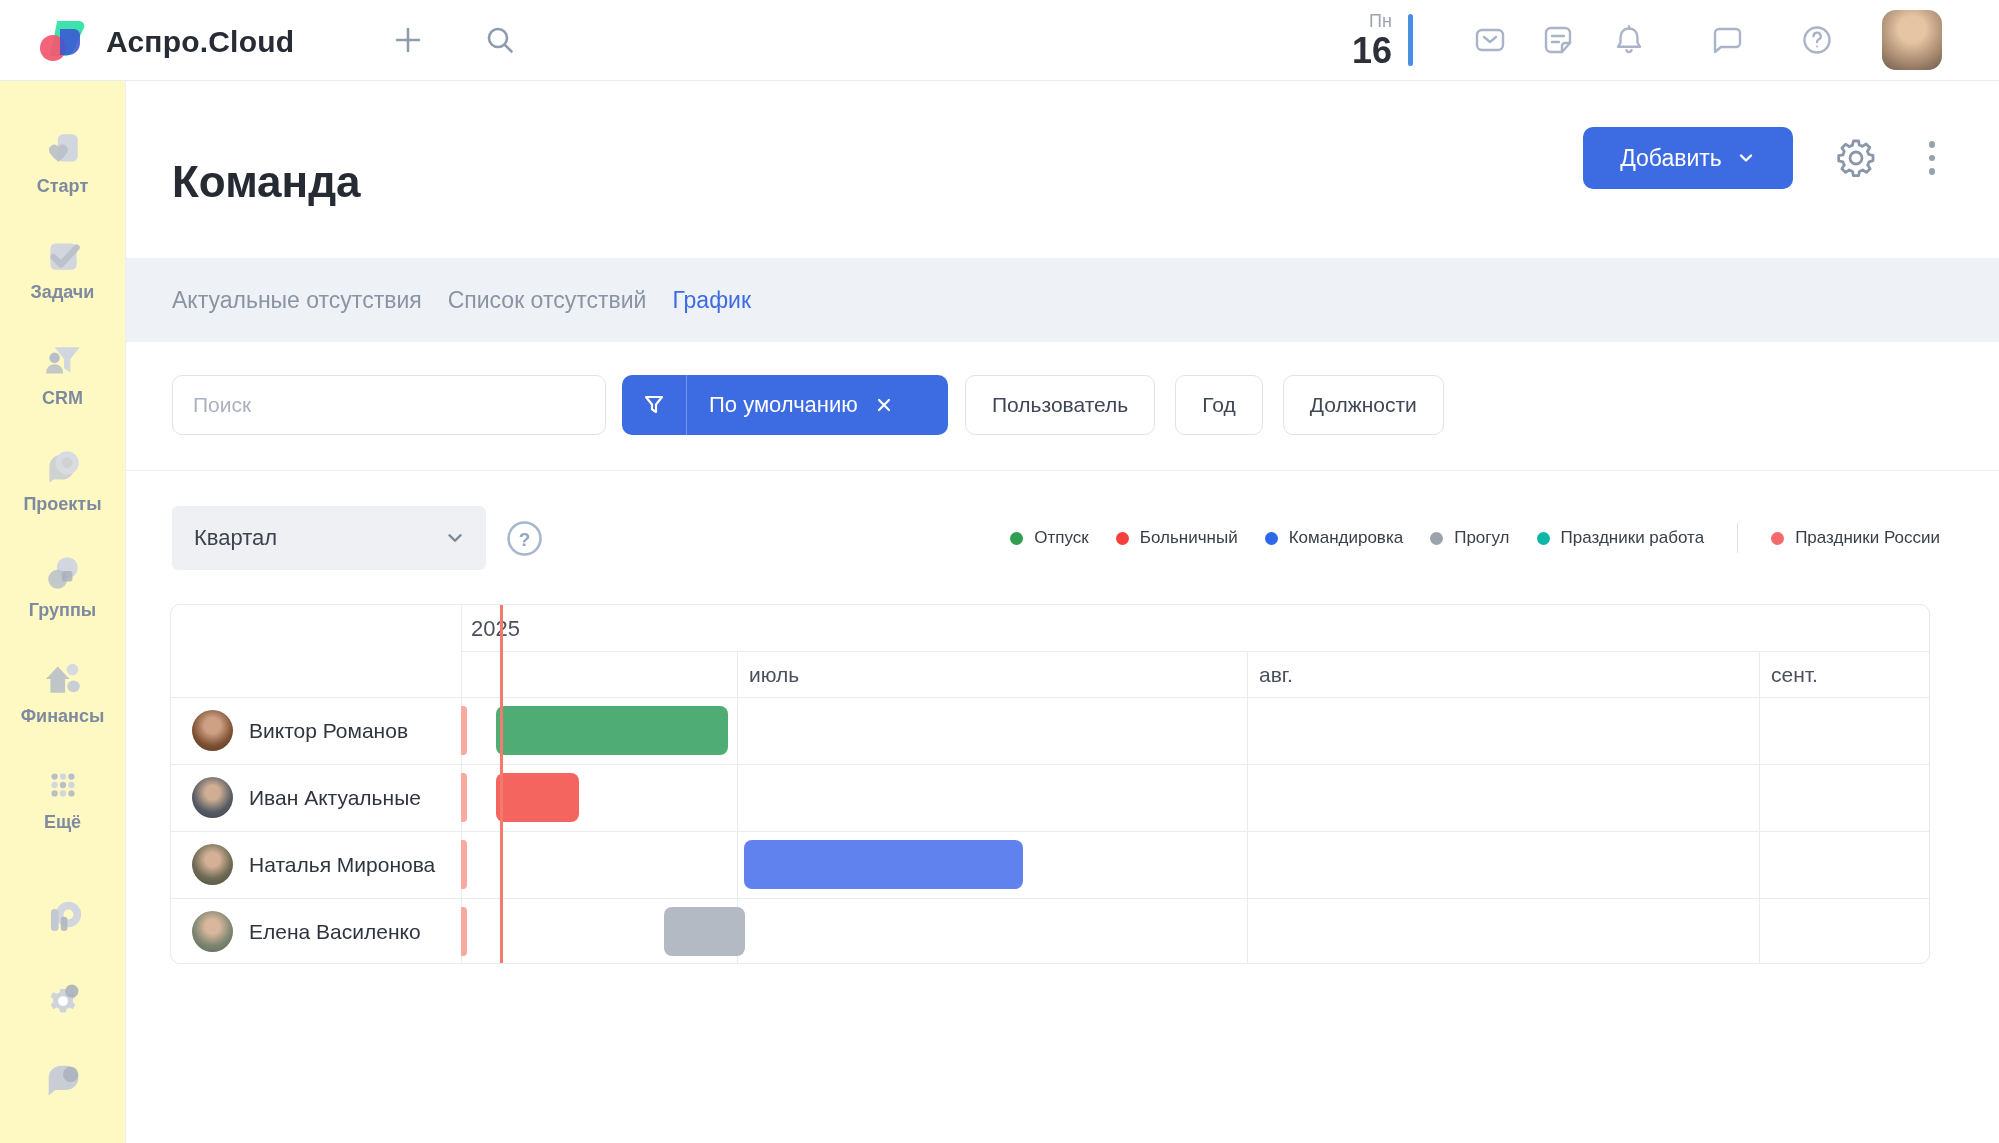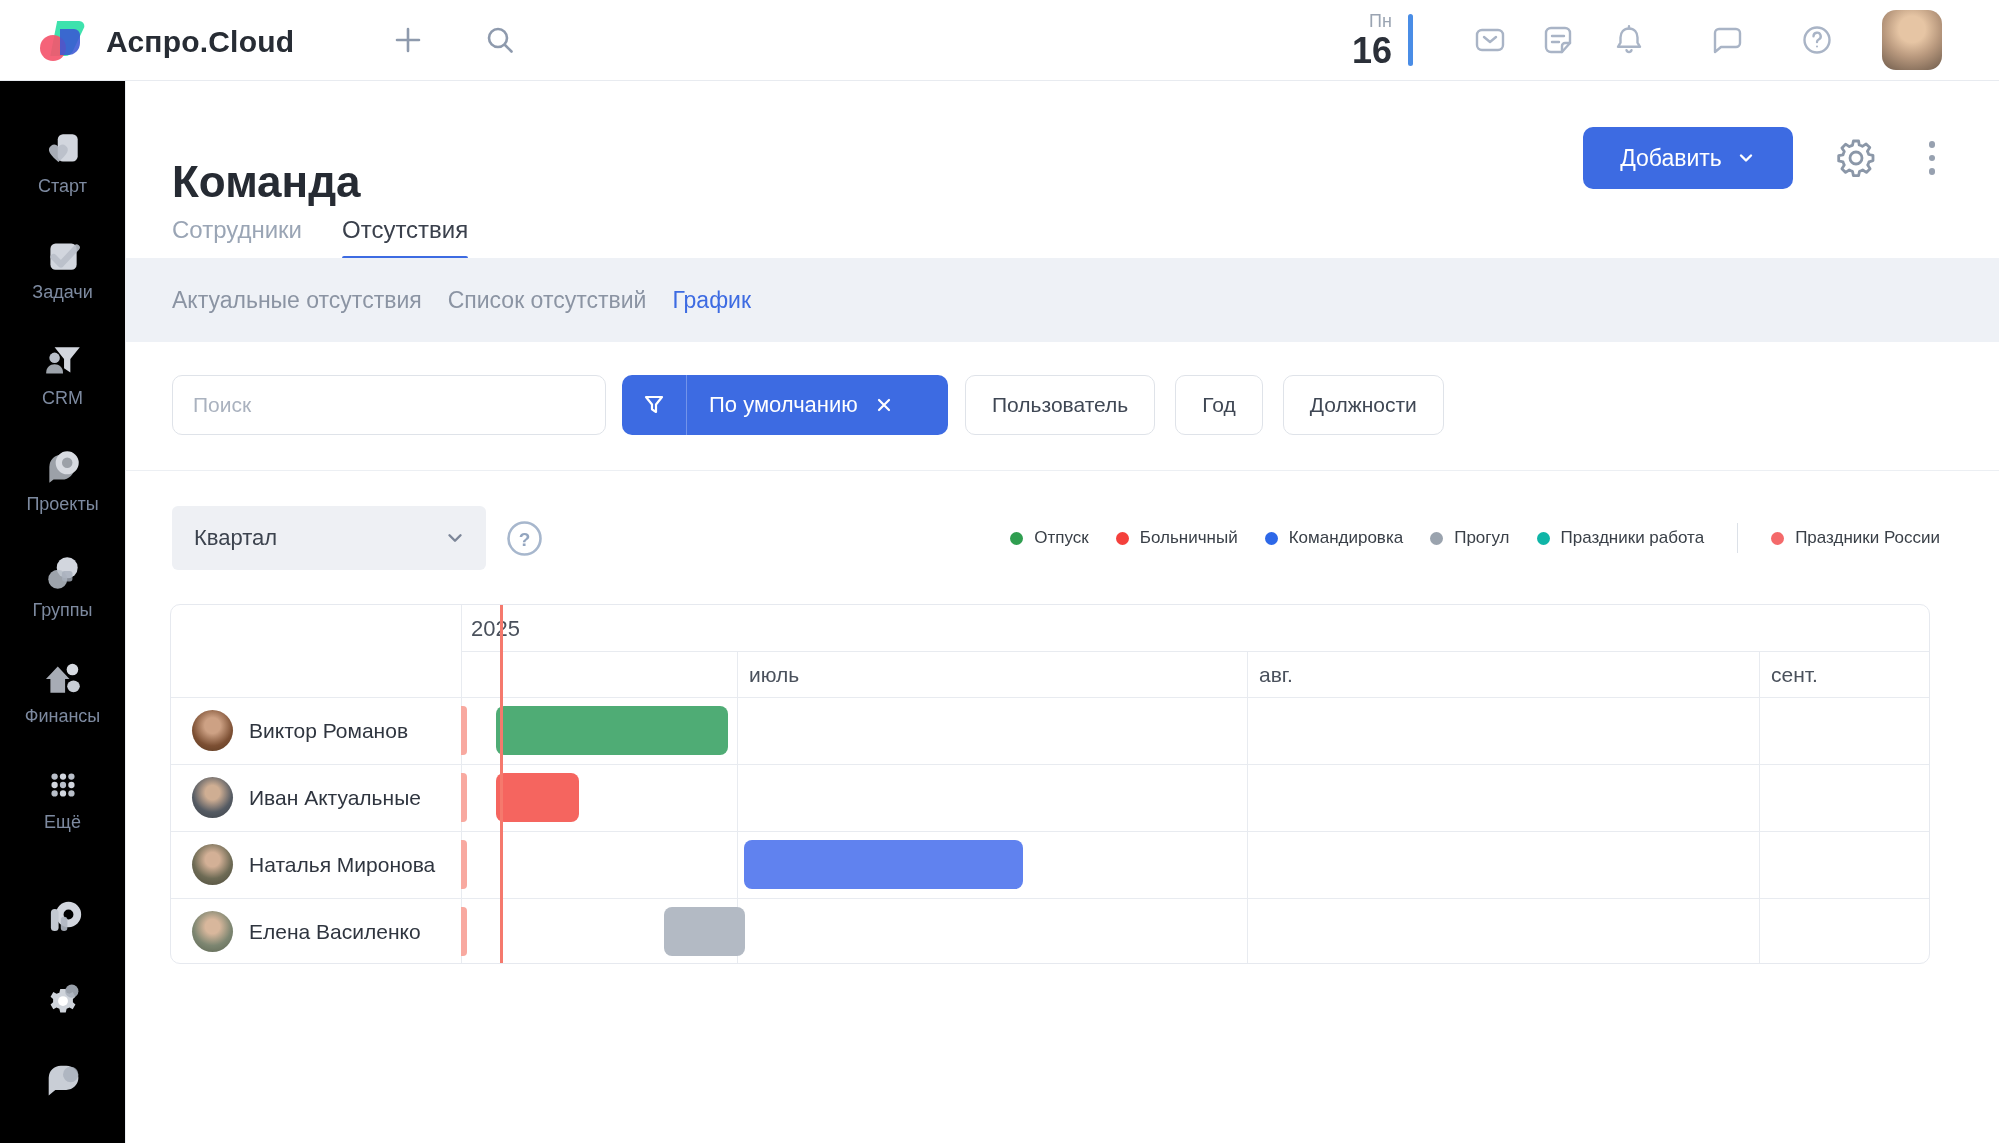--- a/index.html
+++ b/index.html
@@ -11,21 +11,21 @@
   .logo-text{font-size:30px;font-weight:700;color:#272c34;letter-spacing:.2px;}
   .tb-icon{position:absolute;top:22px;width:36px;height:36px;cursor:pointer;}
   .tb-icon svg{width:36px;height:36px;display:block;}
   .date-block{position:absolute;left:1330px;top:12px;width:62px;text-align:right;line-height:1;}
   .date-dow{font-size:18px;color:#9aa4b2;margin-bottom:3px;}
   .date-num{font-size:36px;font-weight:600;color:#2b3039;}
   .date-bar{position:absolute;left:1408px;top:14px;width:5px;height:52px;border-radius:3px;background:#4a8de6;}
   .tb-avatar{position:absolute;left:1882px;top:10px;width:60px;height:60px;border-radius:14px;cursor:pointer;
     background:radial-gradient(circle at 50% 32%,#e6c5a4 0 26%,#b9997e 55%,#6e5b4b 100%);}
   
-  #sidebar{position:absolute;left:0;top:80px;width:125px;height:1063px;background:#000000;border-right:1px solid #ebeef2;z-index:10;}
+  #sidebar{position:absolute;left:0;top:80px;width:125px;height:1063px;background:#fef9c3;border-right:1px solid #ebeef2;z-index:10;font-weight:bold;}
   .side-item{height:106px;display:flex;flex-direction:column;align-items:center;justify-content:flex-start;padding-top:12px;box-sizing:border-box;cursor:pointer;}
   #sidebar-items{padding-top:36px;}
   .side-item svg{width:42px;height:42px;display:block;}
   .side-label{margin-top:6px;font-size:18px;color:#7d8aa0;}
   #sidebar-footer{position:absolute;left:0;top:818px;width:125px;display:flex;flex-direction:column;align-items:center;}
   .side-foot{width:44px;height:44px;margin-bottom:36px;cursor:pointer;}
   .side-foot svg{width:44px;height:44px;display:block;}
   
   #page-title{position:absolute;left:172px;top:128px;font-size:44px;font-weight:600;color:#262b33;}
   #tabs{position:absolute;left:172px;top:216px;height:44px;display:flex;gap:40px;}
@@ -236,24 +236,20 @@
               <circle cx="28" cy="12" r="6" fill="#aab1bd" opacity=".9"></circle>
             </svg></span></div>
         <div class="side-foot"><span><svg viewBox="0 0 40 40">
               <path d="M7 18a11 11 0 0 1 11-11h5a11 11 0 1 1 0 22h-10l-6 5z" fill="#c9ced6"></path>
               <circle cx="27" cy="15" r="7" fill="#aab1bd" opacity=".85"></circle>
             </svg></span></div>
       </div>
   </aside>
 
   <h1 id="page-title">Команда</h1>
-  <nav id="tabs">
-      <div class="tab">Сотрудники</div>
-      <div class="tab active">Отсутствия</div>
-    </nav>
 
   <button id="add-btn">
     <span>Добавить</span>
     <svg width="20" height="20" viewBox="0 0 20 20" fill="none" stroke="#fff" stroke-width="2.4" stroke-linecap="round" stroke-linejoin="round">
         <path d="M5 7.5l5 5 5-5"></path>
       </svg>
   </button>
   <div id="gear-btn">
     <svg viewBox="0 0 44 44" fill="none" stroke="#8b97a8" stroke-width="2.8" stroke-linejoin="round">
       <path d="M39 24.6v-5.2l-4.3-.9a13 13 0 0 0-1.3-3.2l2.4-3.7-3.7-3.7-3.7 2.4a13 13 0 0 0-3.2-1.3L24.6 5h-5.2l-.9 4.3a13 13 0 0 0-3.2 1.3L11.6 8.2 7.9 11.9l2.4 3.7A13 13 0 0 0 9 18.8l-4.3.9v5.2l4.3.9a13 13 0 0 0 1.3 3.2l-2.4 3.7 3.7 3.7 3.7-2.4a13 13 0 0 0 3.2 1.3l.9 4.3h5.2l.9-4.3a13 13 0 0 0 3.2-1.3l3.7 2.4 3.7-3.7-2.4-3.7a13 13 0 0 0 1.3-3.2z"></path>

